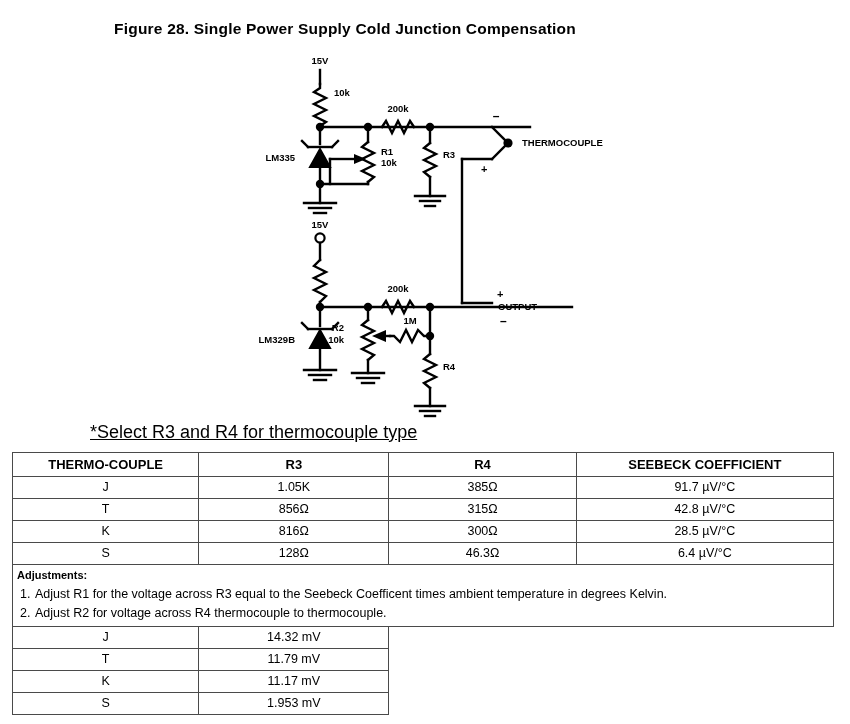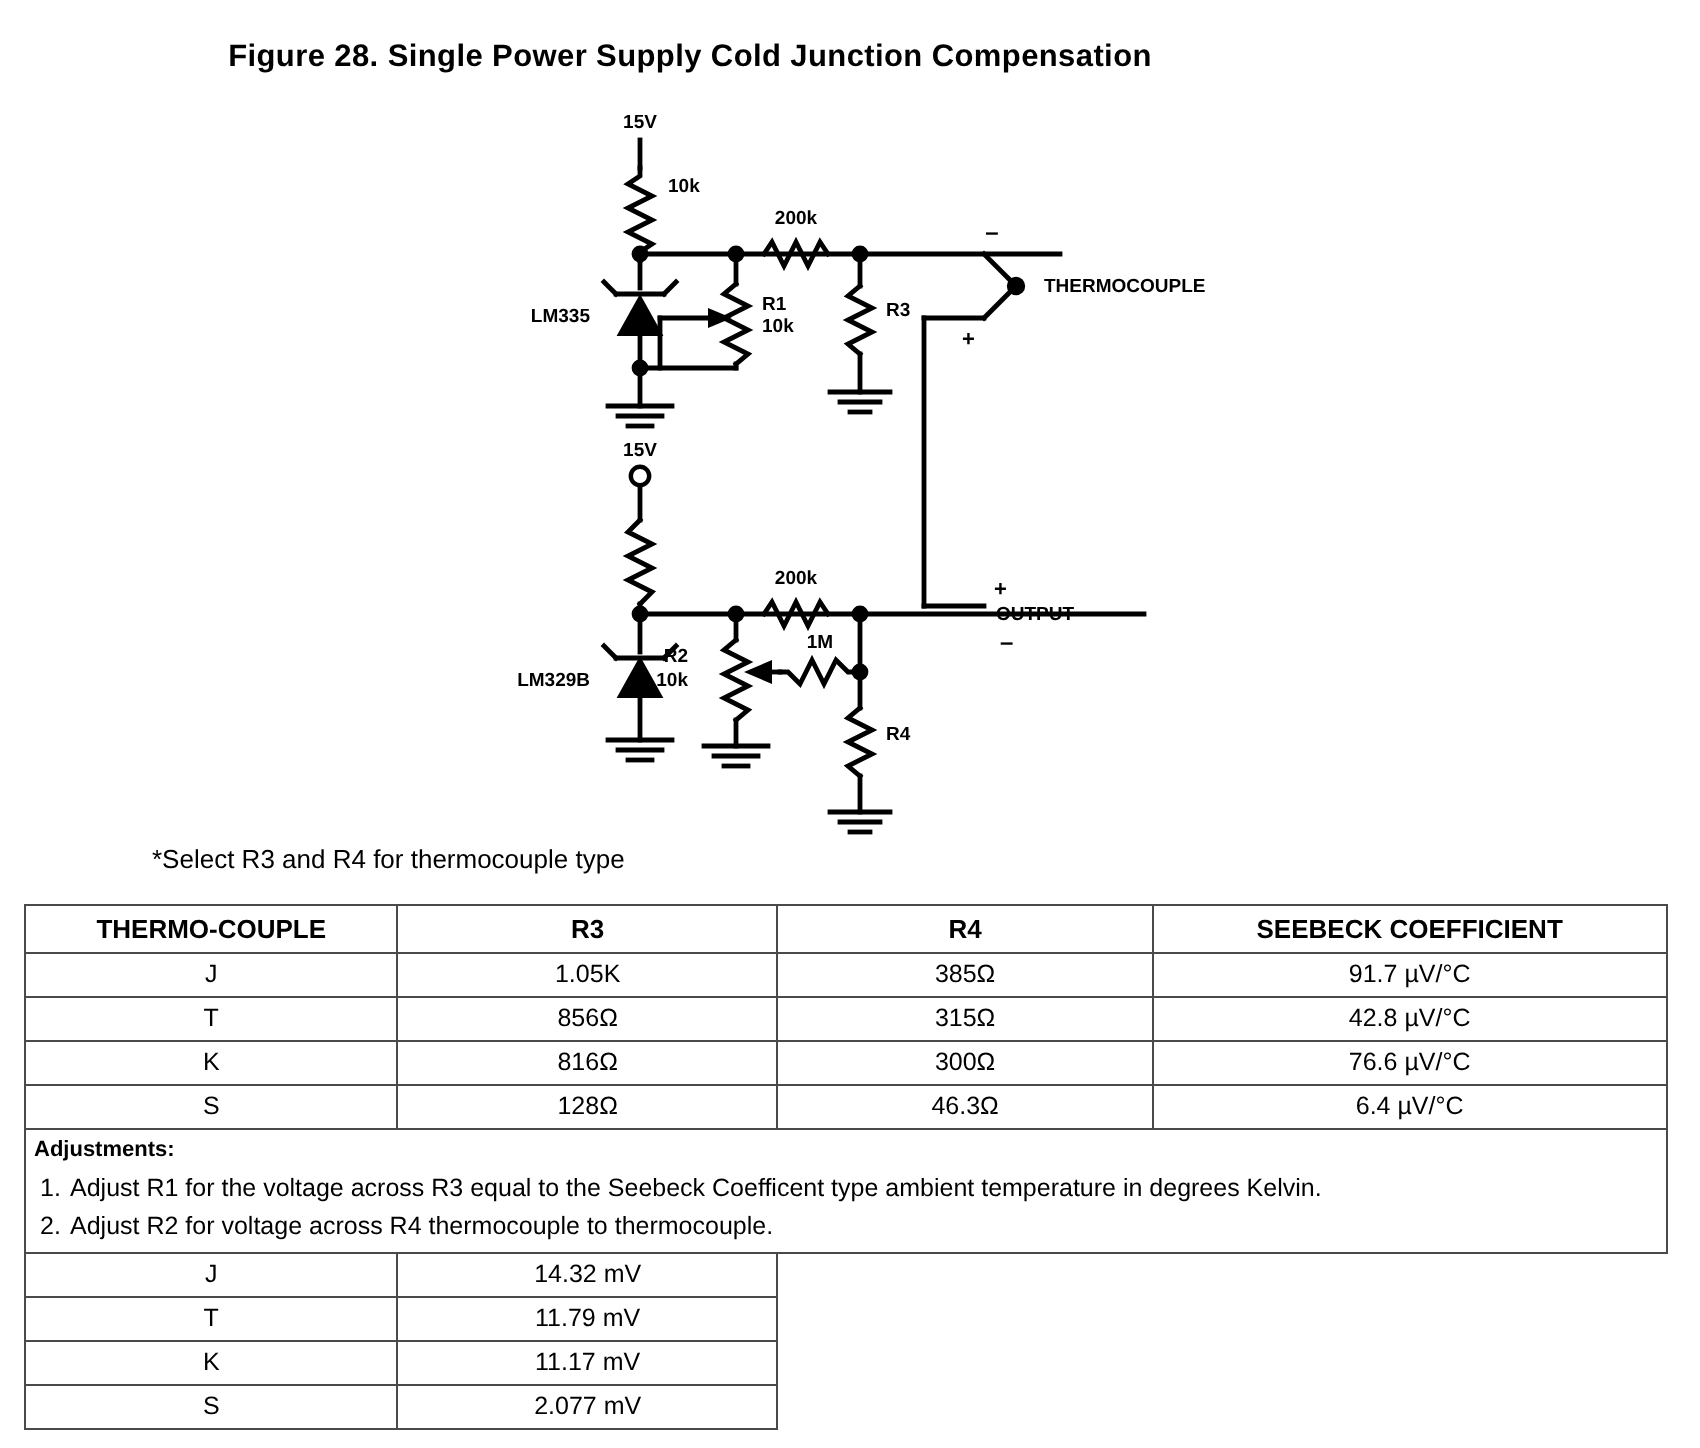--- a/index.html
+++ b/index.html
@@ -35,22 +35,23 @@
     left: 0;
     width: 780px;
     height: 372px;
   }
   .schematic svg { display: block; }
 
   
   .select-note {
     position: absolute;
     top: 422px;
-    left: 76px;
-    font-size: 13px;
+    left: 90px;
+    font-size: 18px;
+    text-decoration: underline;
   }
 
   
   .tbl-wrap {
     position: absolute;
     left: 12px;
     top: 452px;
     width: 822px;
   }
   table.grid {
@@ -294,36 +295,36 @@
       <tr>
         <td>T</td>
         <td>856Ω</td>
         <td>315Ω</td>
         <td>42.8 µV/°C</td>
       </tr>
       <tr>
         <td>K</td>
         <td>816Ω</td>
         <td>300Ω</td>
-        <td>76.6 µV/°C</td>
+        <td>28.5 µV/°C</td>
       </tr>
       <tr>
         <td>S</td>
         <td>128Ω</td>
         <td>46.3Ω</td>
         <td>6.4 µV/°C</td>
       </tr>
 
       <tr>
         <td class="adj-cell" colspan="4">
           <div class="adj-title">Adjustments:</div>
           <ul class="adj-list">
             <li>
               <span class="adj-num">1.</span>
-              <span>Adjust R1 for the voltage across R3 equal to the Seebeck Coefficent type ambient temperature in degrees Kelvin.</span>
+              <span>Adjust R1 for the voltage across R3 equal to the Seebeck Coefficent times ambient temperature in degrees Kelvin.</span>
             </li>
             <li>
               <span class="adj-num">2.</span>
               <span>Adjust R2 for voltage across R4 thermocouple to thermocouple.</span>
             </li>
           </ul>
         </td>
       </tr>
 
       <tr>
@@ -336,18 +337,18 @@
         <td>11.79 mV</td>
         <td class="blank-cell" colspan="2"></td>
       </tr>
       <tr>
         <td>K</td>
         <td>11.17 mV</td>
         <td class="blank-cell" colspan="2"></td>
       </tr>
       <tr>
         <td>S</td>
-        <td>2.077 mV</td>
+        <td>1.953 mV</td>
         <td class="blank-cell" colspan="2"></td>
       </tr>
     </tbody>
   </table>
 </div>
 
 </body></html>

